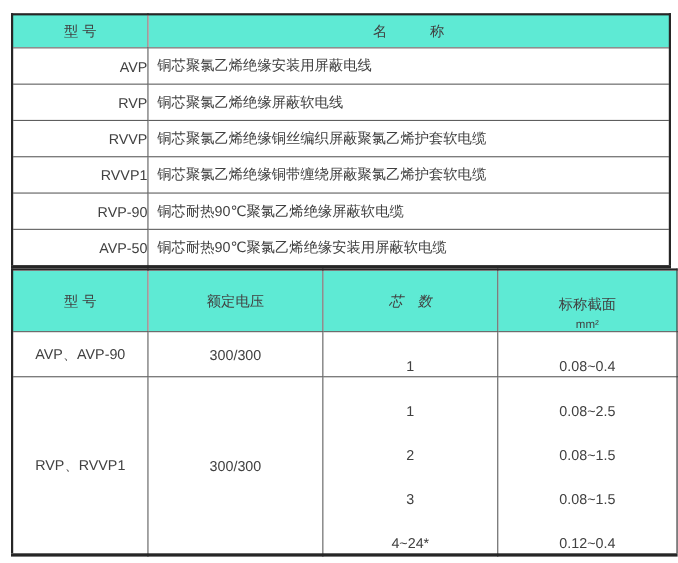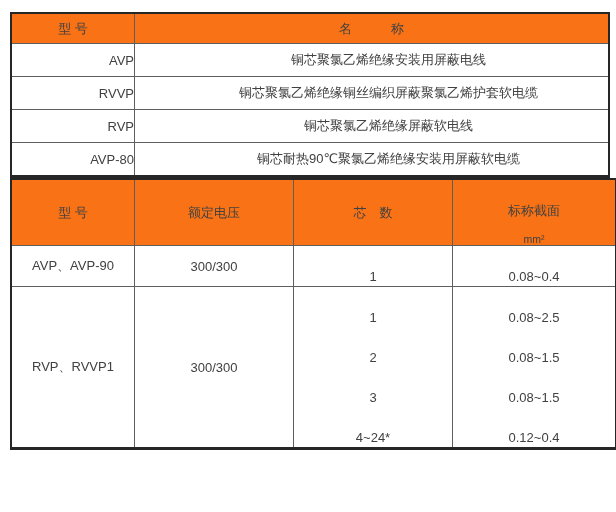--- a/index.html
+++ b/index.html
@@ -13,76 +13,84 @@
   table{
     border-collapse:collapse;table-layout:fixed;width:600px;
     font-size:13px;color:#414141;
     border:2px solid #262626;border-bottom-width:3px;
   }
   th,td{
     border:1px solid #5e5e5e;
     font-weight:normal;text-align:center;vertical-align:middle;
     padding:0;overflow:hidden;
   }
-  tr.hdr th{background:#f97316;height:29px;}
+  tr.hdr th{background:#5eead4;height:29px;}
 
   
   .t1 .col-model{width:122px;}
   .t1 td{height:32px;text-align:right;}
-  .t1 td.name{text-align:center;padding-left:34px;}
+  .t1 td.name{text-align:left;padding-left:8px;}
 
   
   .section-title{
     margin:27px 0 10px 0;height:18px;
     display:flex;align-items:center;
     font-weight:bold;font-size:13.5px;color:#333333;
   }
   .bullet{
     width:7px;height:7px;flex:0 0 auto;
     background:#eef6e8;border:3px solid #9ccf88;
     outline:1px solid #cde8c1;margin:0 10px 0 1px;
   }
 
   
   .t2 .col-model{width:122px;}
   .t2 .col-voltage{width:158px;}
-  .t2 .col-cores{width:158px;}
+  .t2 .col-cores{width:158px;font-style:italic;}
   .t2 .col-section{width:162px;}
   .t2 tr.hdr th{height:41px;}
   .t2 tr.r1 td{height:36px;}
   .t2 tr.r2 td{height:42px;}
   .t2 tr.r3 td{height:73px;}
   .t2 td div,.t2 th div{line-height:18px;margin-top:22px;}
-  .t2 th .unit{font-size:10.5px;line-height:11px;margin-top:14px;}
+  .t2 th .unit{font-size:10.5px;line-height:11px;margin-top:4px;}
 </style>
 </head>
 <body>
 
 <div class="page">
 
   <table class="t1">
     <tbody>
         <tr class="hdr">
       <th class="col-model">型 号</th>
       <th>名　　　称</th>
     </tr>
     <tr>
       <td>AVP</td>
       <td class="name">铜芯聚氯乙烯绝缘安装用屏蔽电线</td>
     </tr>
     <tr>
+      <td>RVP</td>
+      <td class="name">铜芯聚氯乙烯绝缘屏蔽软电线</td>
+    </tr>
+    <tr>
       <td>RVVP</td>
       <td class="name">铜芯聚氯乙烯绝缘铜丝编织屏蔽聚氯乙烯护套软电缆</td>
     </tr>
     <tr>
-      <td>RVP</td>
-      <td class="name">铜芯聚氯乙烯绝缘屏蔽软电线</td>
+      <td>RVVP1</td>
+      <td class="name">铜芯聚氯乙烯绝缘铜带缠绕屏蔽聚氯乙烯护套软电缆</td>
     </tr>
     <tr>
-      <td>AVP-80</td>
+      <td>RVP-90</td>
+      <td class="name">铜芯耐热90℃聚氯乙烯绝缘屏蔽软电缆</td>
+    </tr>
+    <tr>
+      <td>AVP-50</td>
       <td class="name">铜芯耐热90℃聚氯乙烯绝缘安装用屏蔽软电缆</td>
     </tr>
   </tbody>
     </table>
 
 
   <table class="t2">
     <tbody>
         <tr class="hdr">
       <th class="col-model">型 号</th>

